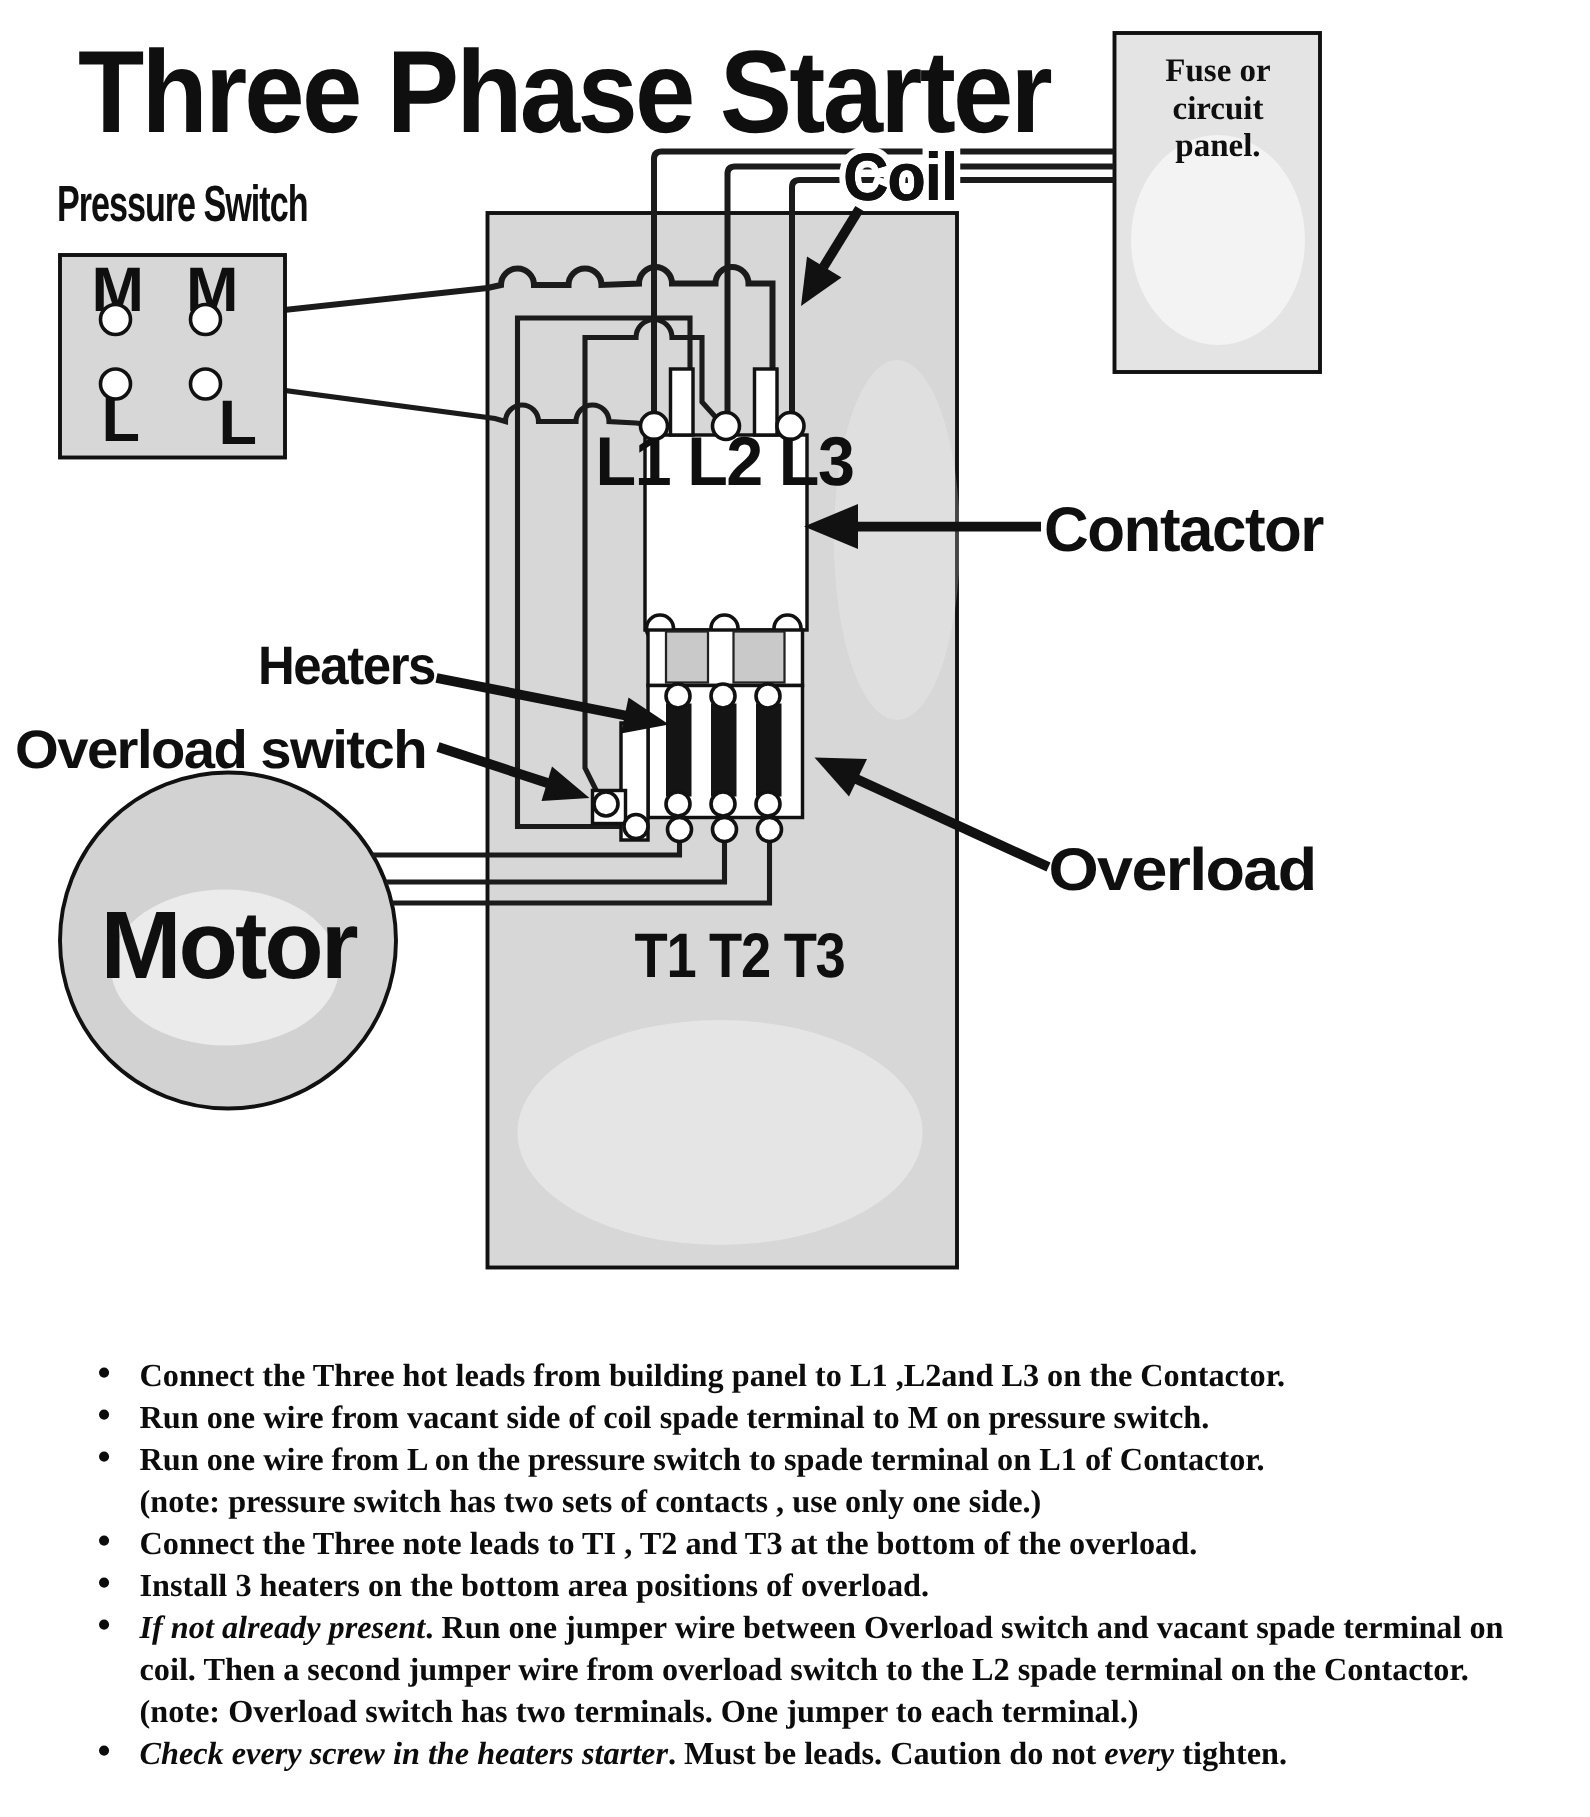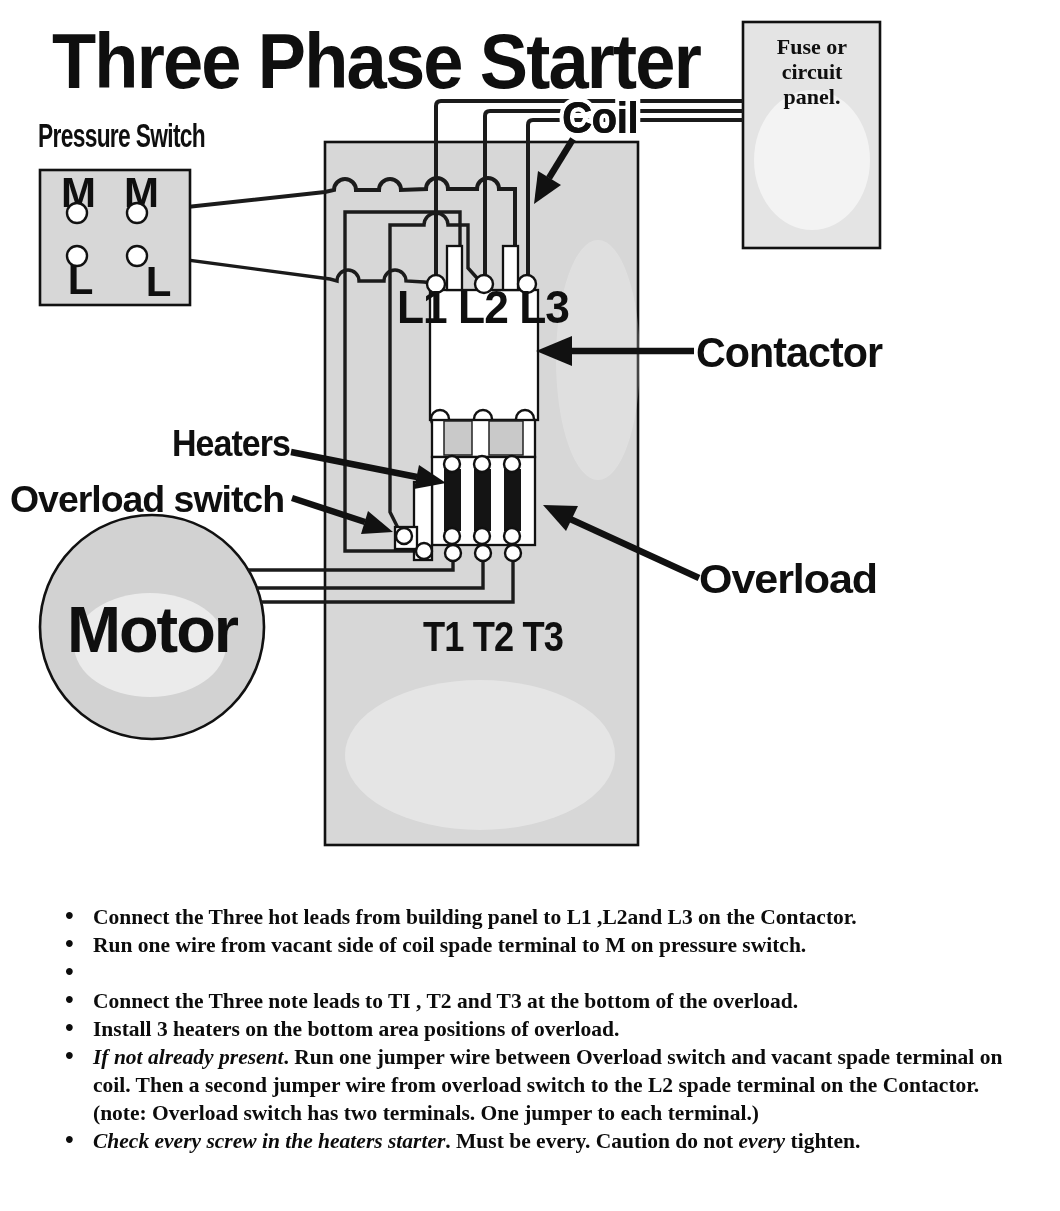--- a/index.html
+++ b/index.html
@@ -165,19 +165,19 @@
         <line class="arrowline" x1="699" y1="578" x2="568" y2="518"></line>
         <polygon class="ahead" points="543,505 578,506 566,531"></polygon>
       </g>
 
     </svg>
   </div>
 
   <ul id="instructions-list">
       <li><span>Connect the Three hot leads from building panel to L1 ,L2and L3 on the Contactor.</span></li>
       <li><span>Run one wire from vacant side of coil spade terminal to M on pressure switch.</span></li>
-      <li><br></li>
+      <li><span>Run one wire from L on the pressure switch to spade terminal on L1 of Contactor.</span><br><span>(note: pressure switch has two sets of contacts , use only one side.)</span></li>
       <li><span>Connect the Three note leads to TI , T2 and T3 at the bottom of the overload.</span></li>
       <li><span>Install 3 heaters on the bottom area positions of overload.</span></li>
       <li><span class="em">If not already present</span><span>. Run one jumper wire between Overload switch and vacant spade terminal on coil. Then a second jumper wire from overload switch to the L2 spade terminal on the Contactor. (note: Overload switch has two terminals. One jumper to each terminal.)</span></li>
-      <li><span class="em">Check every screw in the heaters starter</span><span>. Must be every. Caution do not </span><span class="em">every</span><span> tighten.</span></li>
+      <li><span class="em">Check every screw in the heaters starter</span><span>. Must be leads. Caution do not </span><span class="em">every</span><span> tighten.</span></li>
     </ul>
 </div>
 
 </body></html>

